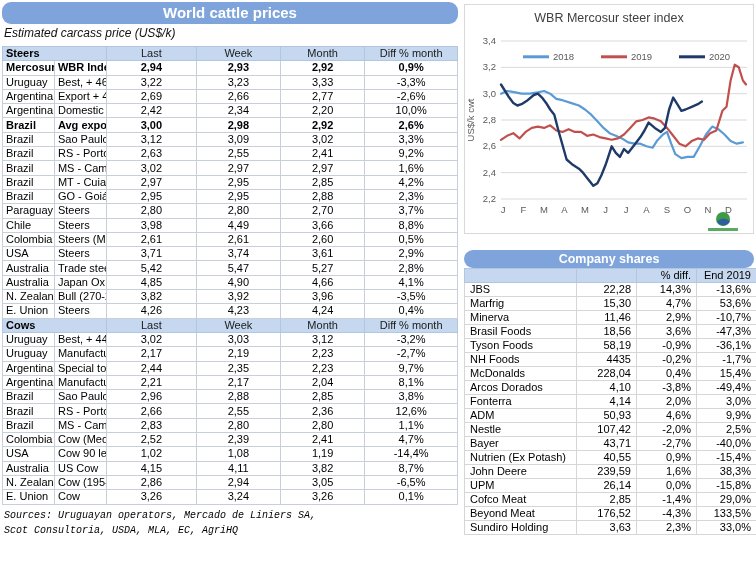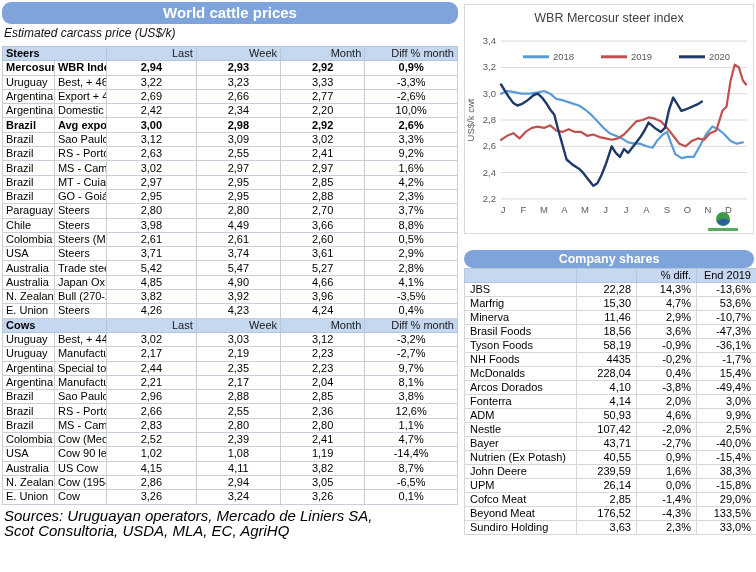--- a/index.html
+++ b/index.html
@@ -26,23 +26,23 @@
     height:14.3px; line-height:13px; border:1px solid #c9cfd8;
     padding:0 3px; overflow:hidden; white-space:nowrap;
   }
   table.prices td.c-region { width:74px; }
   table.prices td.c-desc   { width:132px; }
   table.prices td.c-num    { width:64px; text-align:center; }
   table.prices td.c-num3   { width:60px; text-align:center; }
   table.prices td.c-diff   { width:66px; text-align:center; }
   tr.section-row td { background:#c6d8f0; border-color:#b3c6e0; }
   tr.section-row td.section-label { font-weight:bold; }
-  tr.section-row td.col-h { text-align:right; color:#1a1a1a;margin-top:43px; }
+  tr.section-row td.col-h { text-align:center; color:#1a1a1a;margin-top:43px; }
   tr.bold-row td { font-weight:bold; }
-  .sources { font-style:italic; font-size:15px; margin-top:3px; line-height:15px; padding-left:2px; }
+  .sources { font-style:italic; font-size:10px; margin-top:3px; line-height:15px; padding-left:2px;font-family:Liberation Mono, monospace; }
 
   
   .right-panel { position:absolute; left:464px; top:4px; width:290px; }
   .chart-card {
     width:290px; height:230px; border:1px solid #d9d9d9; background:#fff;
     position:relative;
   }
   .chart-title {
     text-align:center; font-size:12.5px; color:#404040;
     padding-top:6px; height:22px;

